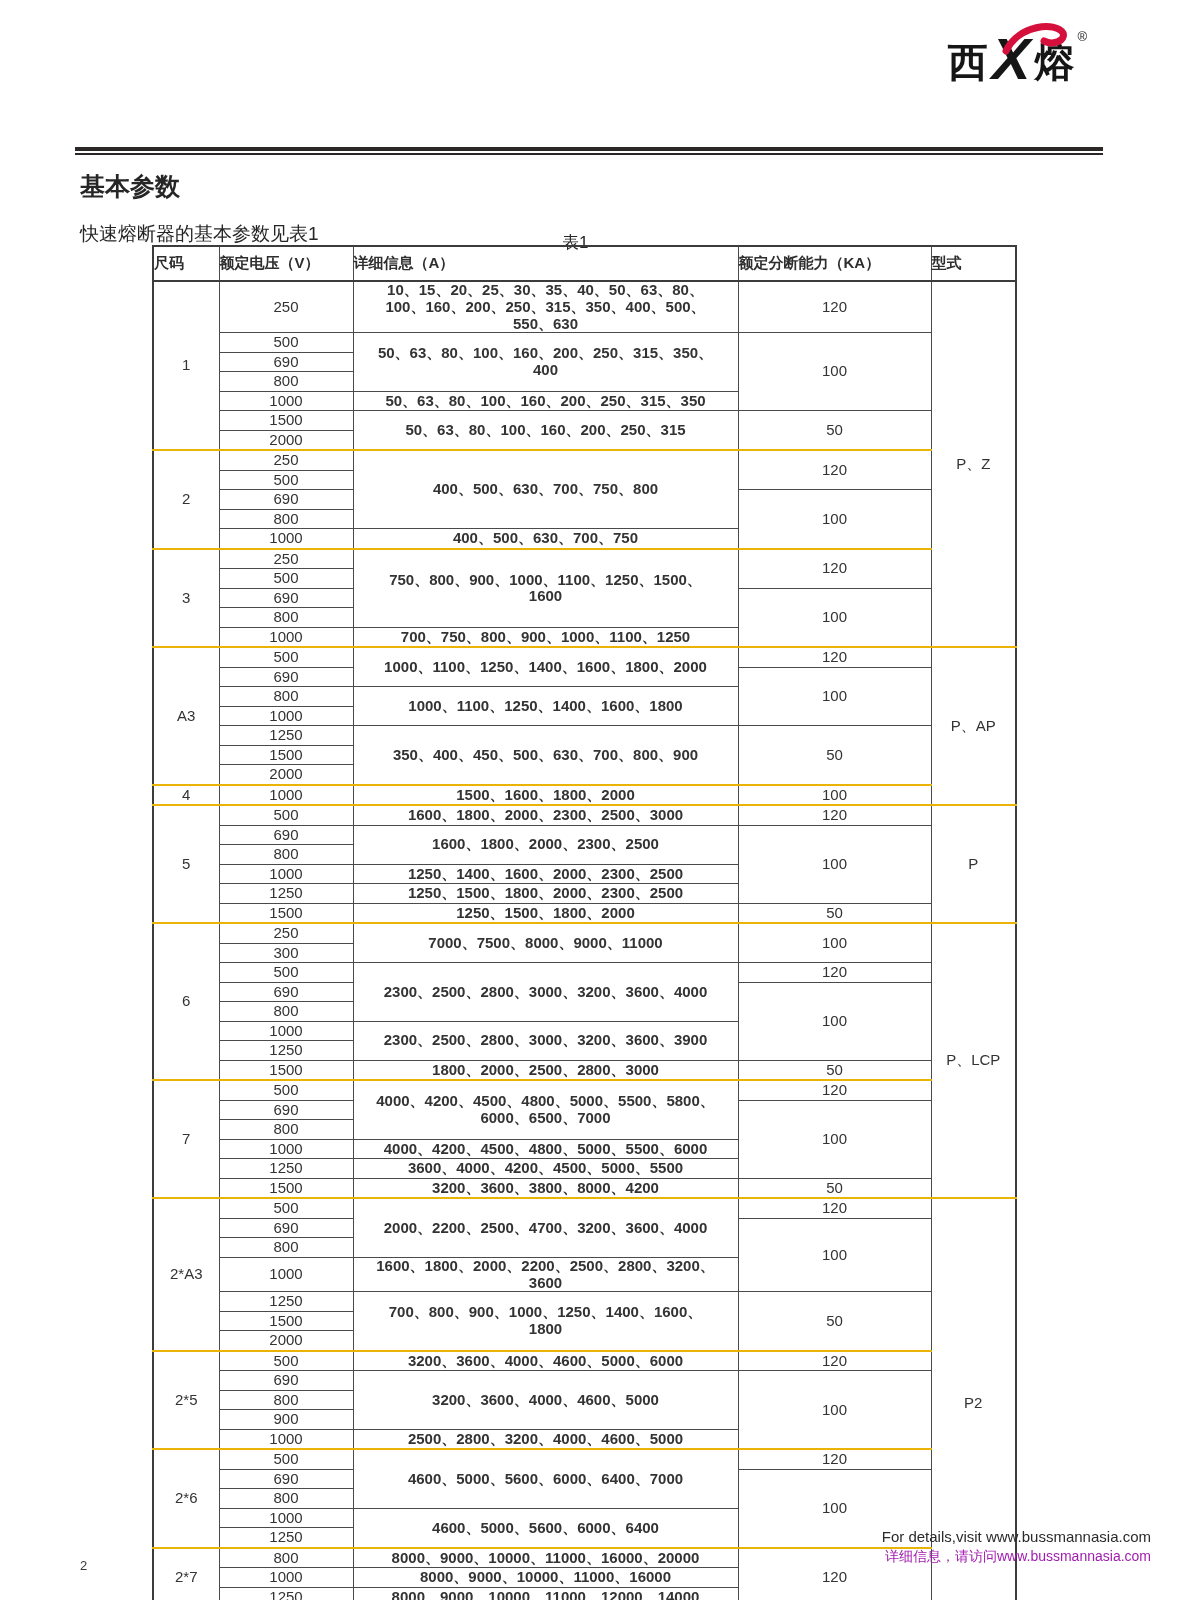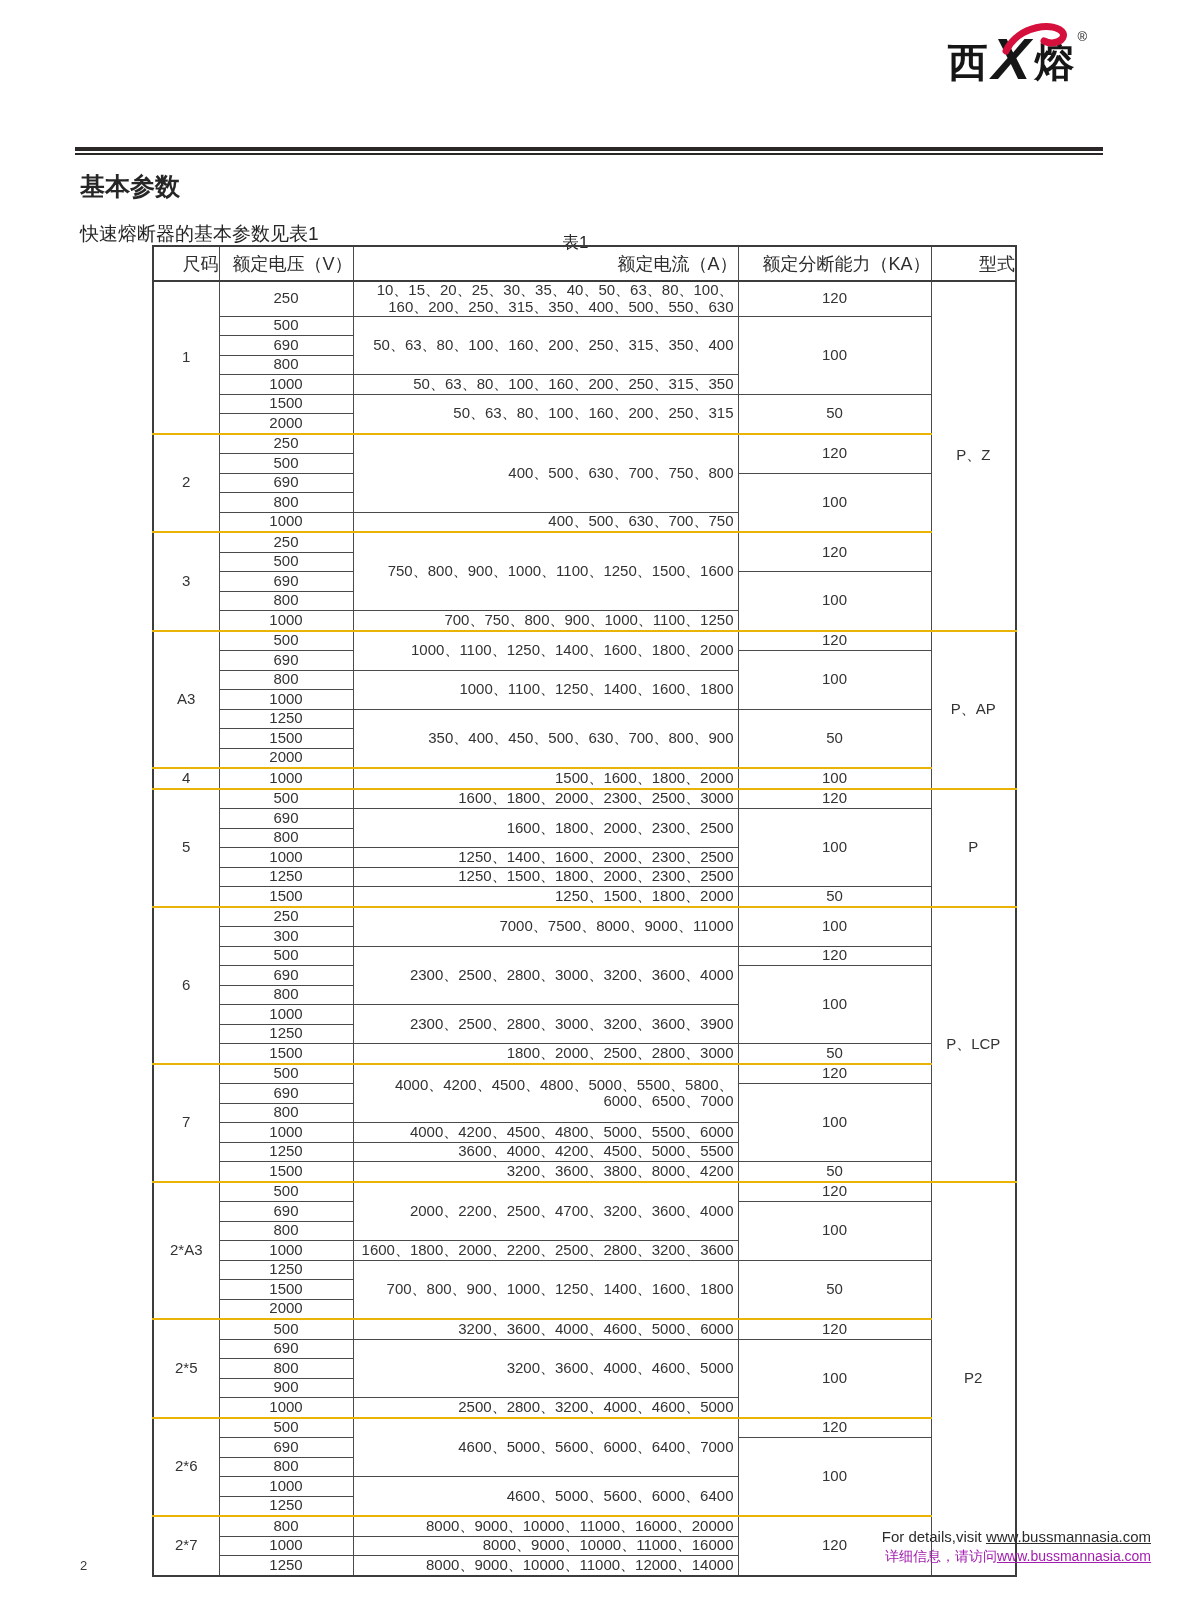--- a/index.html
+++ b/index.html
@@ -17,32 +17,32 @@
   .title{position:absolute;left:80px;top:86px;font-size:41px;font-weight:700;color:#2a2a2a;letter-spacing:1px;white-space:nowrap;}
   .rule{position:absolute;left:75px;top:147px;width:1028px;height:2px;
         border-top:4px solid #2b2727;border-bottom:2px solid #2b2727;}
   .h2{position:absolute;left:80px;top:170px;font-size:25px;font-weight:700;color:#262626;}
   .intro{position:absolute;left:80px;top:209px;font-size:19px;color:#262626;margin-top:12px;}
   .caption{position:absolute;left:562px;top:211px;font-size:17px;color:#262626;margin-top:20px;}
 
   
   table.params{position:absolute;left:152px;top:245px;width:863px;border-collapse:collapse;
         table-layout:fixed;color:#333;border:2px solid #3c3c3c;}
-  .params th{border:1px solid #4a4a4a;border-bottom:2px solid #3c3c3c;font-size:18px;font-weight:400;
-        height:33px;color:#2e2e2e;text-align:right;padding:0;}
+  .params th{border:1px solid #4a4a4a;border-bottom:2px solid #3c3c3c;font-size:15px;font-weight:700;
+        height:33px;color:#2e2e2e;text-align:left;padding:0;}
   .params td{border:1px solid #4a4a4a;font-size:15px;height:18.5px;padding:0;line-height:1.12;
         text-align:center;vertical-align:middle;font-weight:400;}
-  .params td.curr{text-align:right;padding:0 4px;}
+  .params td.curr{text-align:center;padding:0 20px;font-weight:bold;}
   .params tr.sec > td{border-top:2px solid #eab308;}
 
   
   .footer{position:absolute;right:28px;top:1528px;text-align:right;}
   .f-en{font-size:15px;color:#2b2b2b;}
   .f-cn{font-size:14px;color:#a21caf;margin-top:3px;}
-  .f-url{text-decoration:underline;}
+  .f-url{}
   .pagenum{position:absolute;left:80px;top:1558px;font-size:13px;color:#3a3a3a;}
 </style>
 </head>
 <body>
 
 <div class="page">
 
   <div class="logo">
     <span class="logo-cn">西</span>
     <span class="logo-x">
@@ -65,21 +65,21 @@
         <col style="width: 66px;">
         <col style="width: 134px;">
         <col style="width: 385px;">
         <col style="width: 193px;">
         <col style="width: 85px;">
       </colgroup>
     <thead>
         <tr id="params-head-row">
           <th>尺码</th>
           <th>额定电压（V）</th>
-          <th>额定电流（A）</th>
+          <th>详细信息（A）</th>
           <th>额定分断能力（KA）</th>
           <th>型式</th>
         </tr>
       </thead>
     <tbody id="params-body">
         <tr class="sec">
           <td class="size" rowspan="7">1</td>
           <td class="volt">250</td>
           <td class="curr">10、15、20、25、30、35、40、50、63、80、100、160、200、250、315、350、400、500、550、630</td>
           <td class="ka">120</td>

